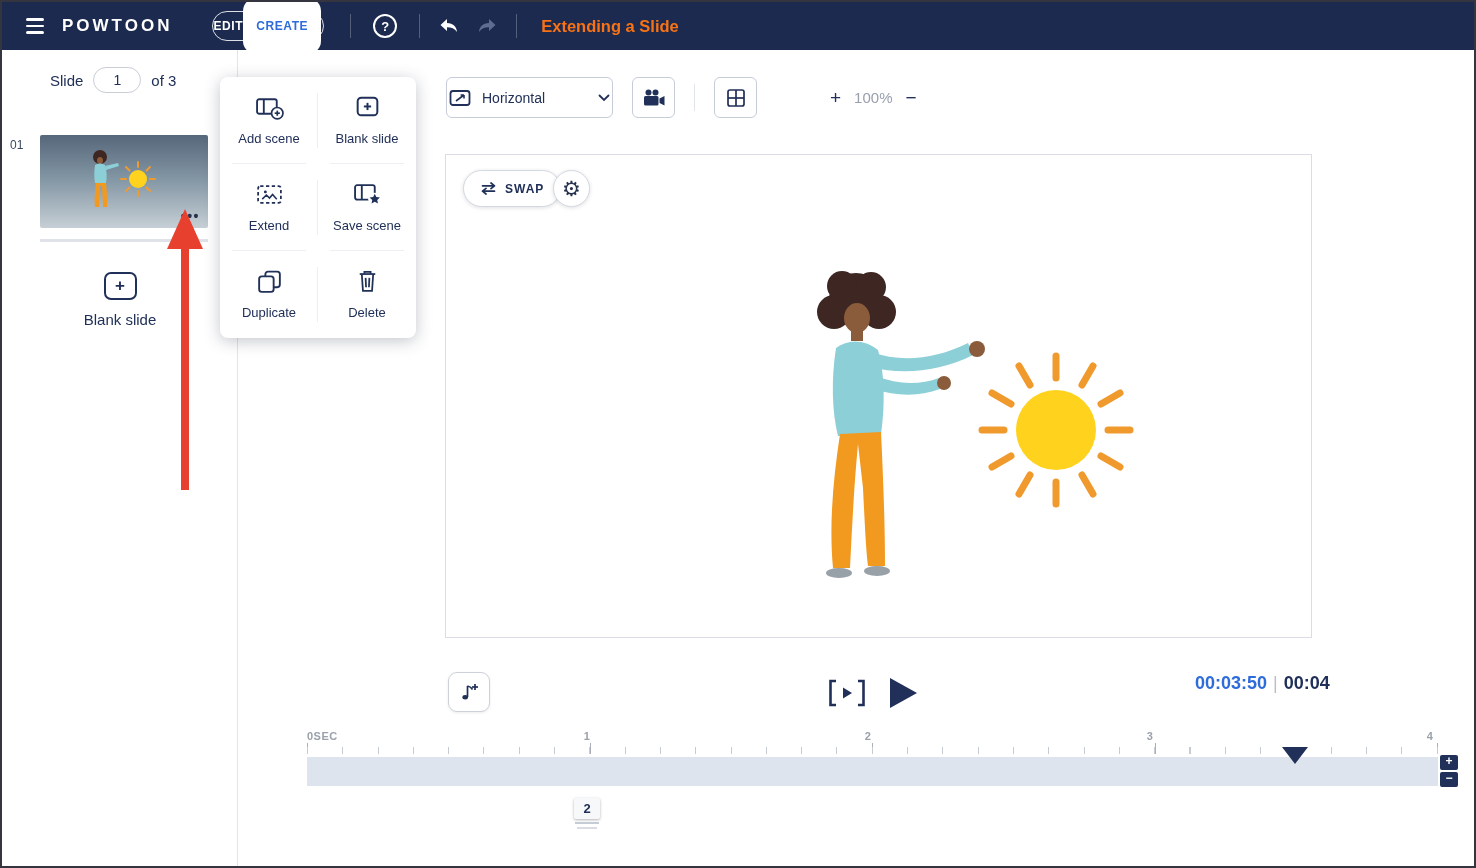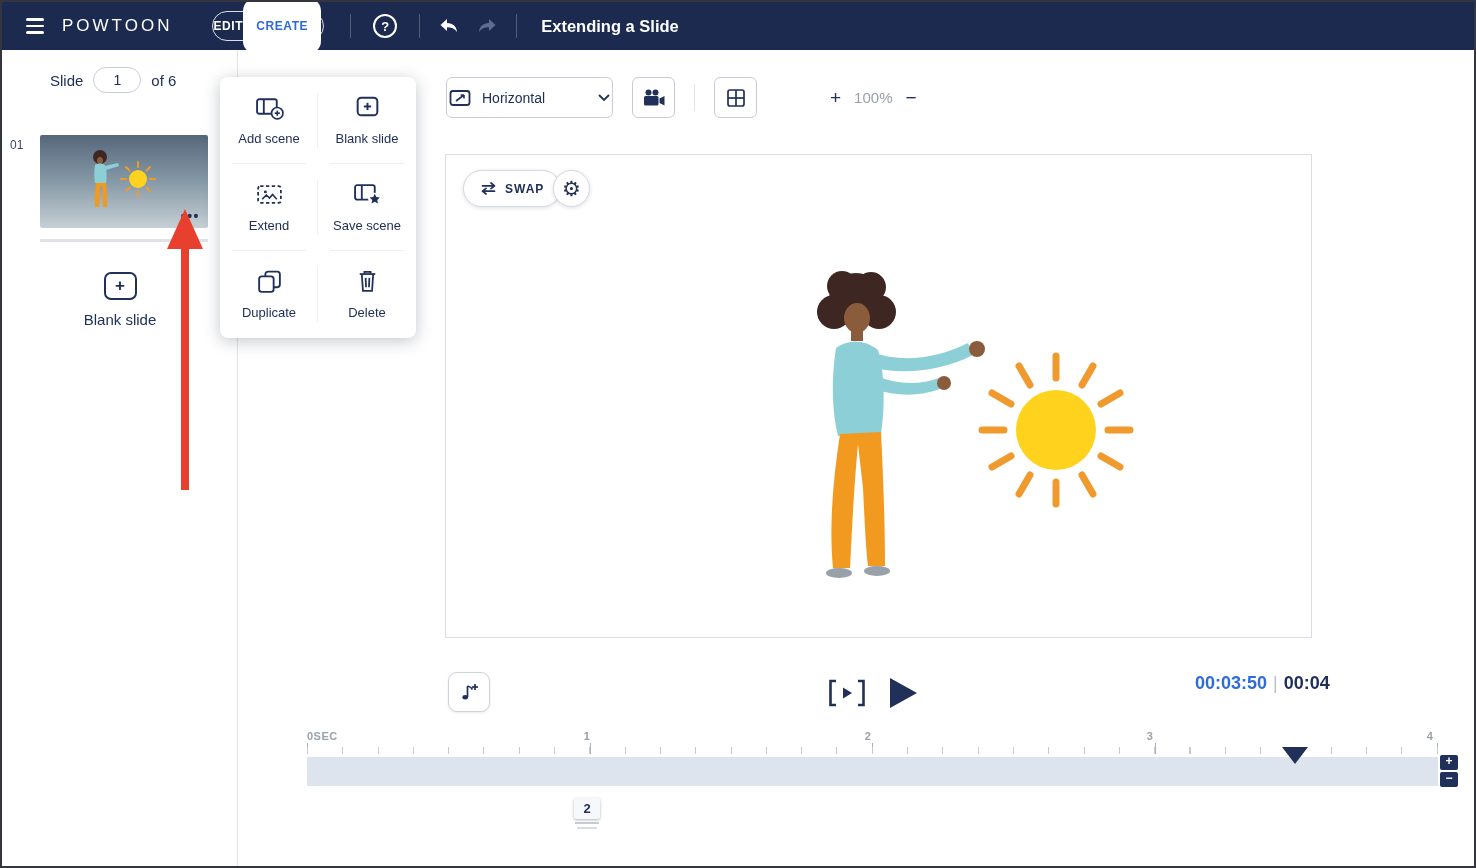--- a/index.html
+++ b/index.html
@@ -5,34 +5,34 @@
   * { margin:0; padding:0; box-sizing:border-box; }
   body { background:#e9e9e9; font-family:"Liberation Sans", sans-serif; }
   .app { position:relative; width:1476px; height:868px; background:#fff;
          border:2px solid #34353e; overflow:hidden; font-family:"Liberation Sans", sans-serif; }
 
   
   .topbar { position:absolute; left:0; top:0; width:100%; height:48px; background:#1B2A4E;
             display:flex; align-items:center; z-index:20; }
   .hamburger { margin-left:24px; display:flex; flex-direction:column; gap:4px; cursor:pointer; }
   .hamburger span { width:18px; height:2.4px; background:#fff; border-radius:2px; }
-  .logo { margin-left:18px; color:#fff; font-size:17px; font-weight:normal; letter-spacing:3px; cursor:pointer; }
+  .logo { margin-left:18px; color:#fff; font-size:17px; font-weight:bold; letter-spacing:3px; cursor:pointer; }
   .mode-toggle { margin-left:40px; display:flex; align-items:center; height:30px;
                  border:1px solid rgba(255,255,255,0.85); border-radius:16px; padding-right:2px; }
   .mode-edit { padding:0 0; color:#fff; font-size:12px; font-weight:bold; letter-spacing:0.6px; cursor:pointer; }
   .mode-create { background:#fff; color:#2E6BDB; border-radius:13px; padding:21px 13px;
                  font-size:12px; font-weight:bold; letter-spacing:0.6px; cursor:pointer; }
   .tb-sep { width:1px; height:24px; background:rgba(255,255,255,0.25); }
   .s1{ margin-left:26px; } .s2{ margin-left:22px; } .s3{ margin-left:18px; }
   .help-btn { margin-left:22px; width:24px; height:24px; border:2px solid #fff; border-radius:50%;
               color:#fff; font-size:13px; font-weight:bold; display:flex; align-items:center;
               justify-content:center; cursor:pointer; }
   .undo-btn { margin-left:18px; cursor:pointer; display:flex; }
   .redo-btn { margin-left:16px; cursor:pointer; display:flex; }
-  .doc-title { margin-left:24px; color:#ffffff; font-size:16.5px; font-weight:600; }
+  .doc-title { margin-left:24px; color:#f97316; font-size:16.5px; font-weight:600; }
 
   
   .sidebar { position:absolute; left:0; top:48px; width:236px; bottom:0; background:#fff;
              border-right:1px solid #e2e4e9; }
   .slide-counter { position:absolute; left:48px; top:17px; display:flex; align-items:center;
                    gap:10px; font-size:15px; color:#203058; }
   .slide-counter input { width:48px; height:26px; border:1px solid #c9cdd6; border-radius:13px;
                          text-align:center; font-size:14px; color:#203058; outline:none;
                          font-family:"Liberation Sans",sans-serif; }
   .thumb-index { position:absolute; left:8px; top:88px; font-size:12px; font-weight:normal; color:#3a4660; }
@@ -163,21 +163,21 @@
         </svg>
     </div>
     <div class="tb-sep s3"></div>
     <div class="doc-title">Extending a Slide</div>
   </div>
 
   <div class="sidebar">
     <div class="slide-counter">
       <span>Slide</span>
       <input type="text" value="1" style="">
-      <span>of 6</span>
+      <span>of 3</span>
     </div>
     <div class="thumb-index">01</div>
     <div class="thumbnail">
       <svg viewBox="0 0 168 93" width="168" height="93">
         <g transform="translate(98,44)">
           <circle r="9" fill="#FFD21E"></circle>
           <g stroke="#F09A2D" stroke-width="2" stroke-linecap="round">
             <line x1="12" y1="0" x2="17" y2="0"></line>
               <line x1="8.5" y1="8.5" x2="12" y2="12"></line>
             <line x1="0" y1="12" x2="0" y2="17"></line>

